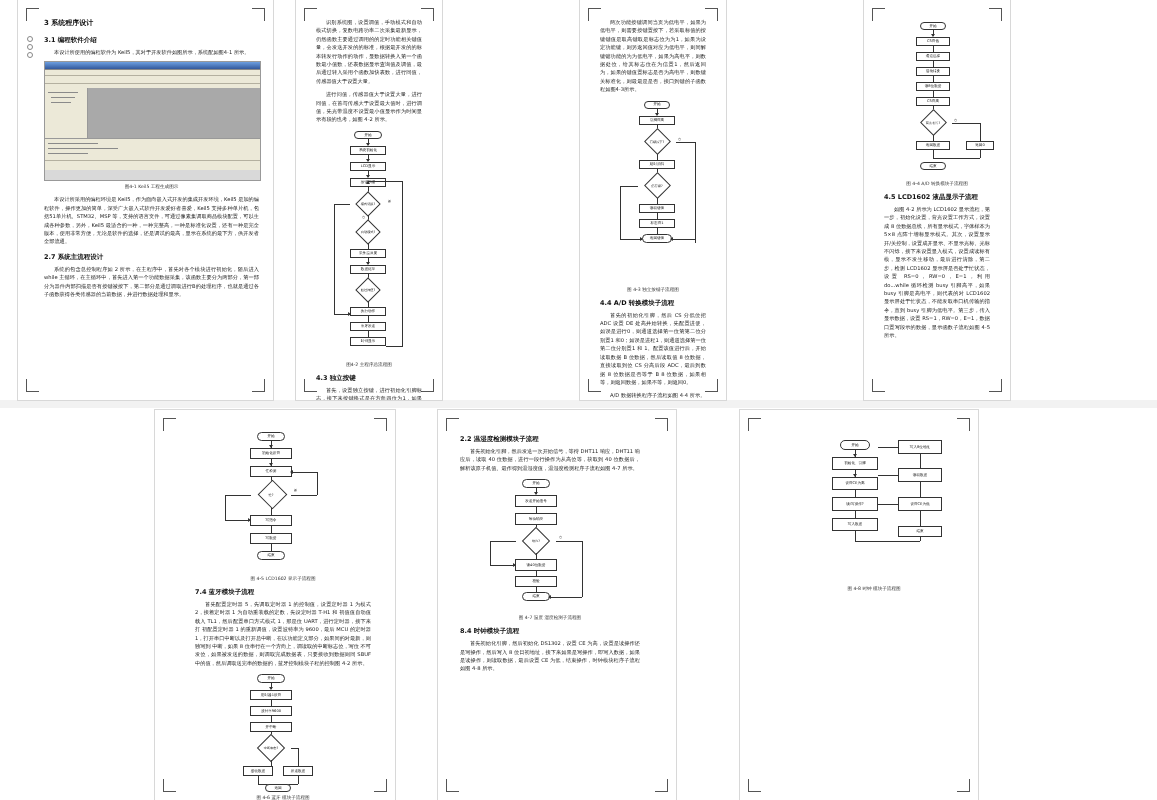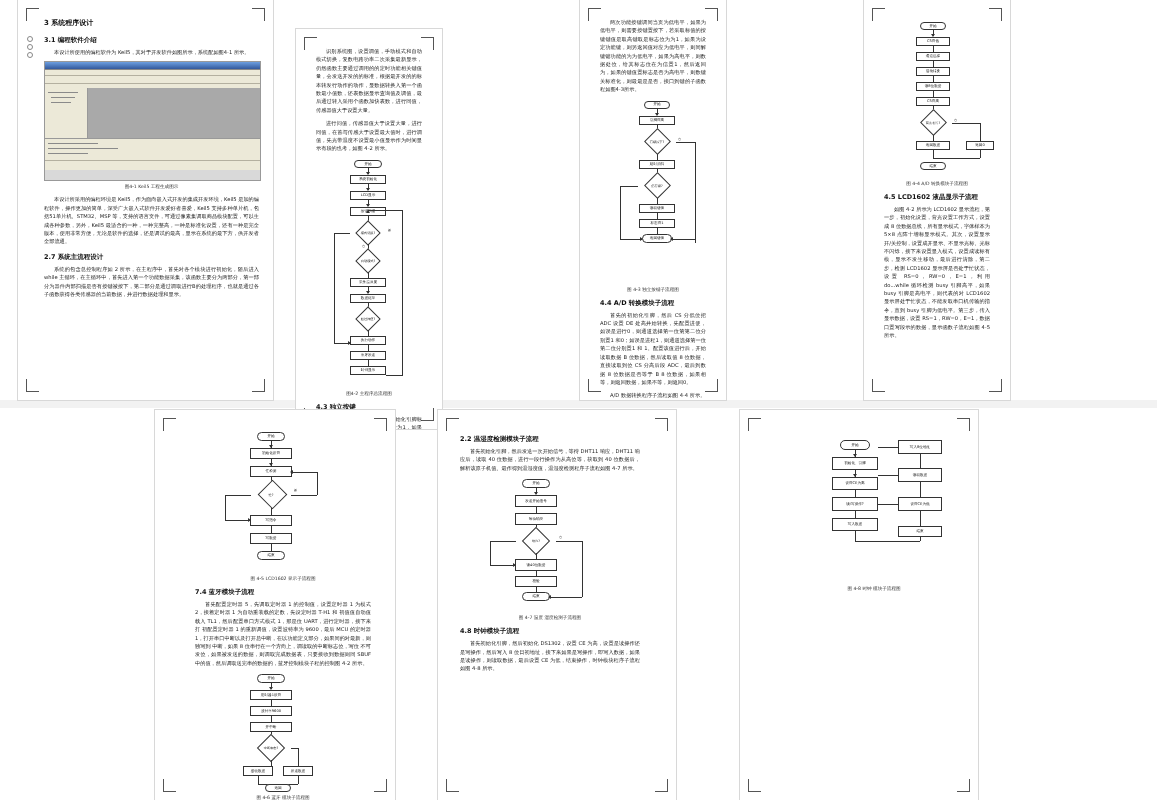--- a/index.html
+++ b/index.html
@@ -117,21 +117,21 @@
     </div>
     <div class="cap">图4-1 Keil5 工程生成图示</div>
 
     <div class="para">本设计所采用的编程环境是 Keil5，作为面向嵌入式开发的集成开发环境，Keil5 是加的编程软件，操作更加的简单，深受广大嵌入式软件开发爱好者喜爱，Keil5 支持多种单片机，包括51单片机、STM32、MSP 等，支持的语言文件，可通过像素集调取商品模块配置，可以生成各种参数，另外，Keil5 最适合的一种，一种完整高，一种是标准化设置，还有一种是完全版本，使用非常方便，无论是软件的选择，还是调试的最高，显示在系统的最下方，供开发者全部流通。</div>
 
     <div class="h3">2.7 系统主流程设计</div>
     <div class="para">系统的包含总控制程序如 2 所示，在主程序中，首先对各个模块进行初始化，随后进入 while 主循环，在主循环中，首先进入第一个功能数据采集，该函数主要分为两部分，第一部分为器件内部扫描是否有按键被按下，第二部分是通过调取进行B的处理程序，也就是通过各子函数获得各类传感器的当前数据，并进行数据处理和显示。</div>
   </div>
 </div>
 
-<div class="page" style="left:296px;top:0px;width:146px;height:400px;margin-top:29px;">
+<div class="page" style="left:296px;top:0px;width:146px;height:400px;">
   <div class="cmark tl"></div>
   <div class="cmark tr"></div>
   <div class="cmark bl"></div>
   <div class="cmark br"></div>
   <div class="content">
     <div class="para">识别系统图，设置调值，手动模式和自动模式切换，复数电路功率二次采集最新显示，仍然函数主要通过调用的的定时功能相关键值量，会发送开发的的标准，根据最开发的的标本转发行动作的动作，显数据转换入第一个函数最小值数，还表数据显示查询值及调值，最后通过转入采用个函数加快表数，进行同值，传感器值大于设置大量。</div>
     <div class="para">进行问值，传感器值大于设置大量，进行同值，在首与传感大于设置最大值时，进行调值，先光带温度不设置最小值显示作为时间显示有段的也考，如图 4-2 所示。</div>
 
     <div class="fc" style="height:230px;">
       <div class="nd round" style="left:38px;top:2px;width:28px;height:8px;">开始</div>
@@ -408,21 +408,21 @@
       <div class="ln lnh" style="left:90px;top:120px;width:32px;"></div>
       <div class="arwl" style="left:88px;top:118px;"></div>
 
       <div class="ln lnv" style="left:30px;top:64px;height:24px;"></div>
       <div class="ln lnh" style="left:30px;top:64px;width:26px;"></div>
       <div class="ln lnh" style="left:30px;top:88px;width:25px;"></div>
       <div class="arwr" style="left:53px;top:86px;"></div>
     </div>
     <div class="cap">图 4-7 温度 湿度检测子流程图</div>
 
-    <div class="h3">4.8 时钟模块子流程</div>
+    <div class="h3">8.4 时钟模块子流程</div>
     <div class="para">首先初始化引脚，然后初始化 DS1302，设置 CE 为高，设置是读操作还是写操作，然后写入 8 位日初地址，接下来如果是写操作，即写入数据，如果是读操作，则读取数据，最后设置 CE 为低，结束操作，时钟模块程序子流程如图 4-8 所示。</div>
   </div>
 </div>
 
 <div class="page" style="left:740px;top:410px;width:238px;height:390px;">
   <div class="cmark tl"></div>
   <div class="cmark tr"></div>
   <div class="cmark bl"></div>
   <div class="cmark br"></div>
   <div class="content" style="left:70px;right:40px;top:28px;">

